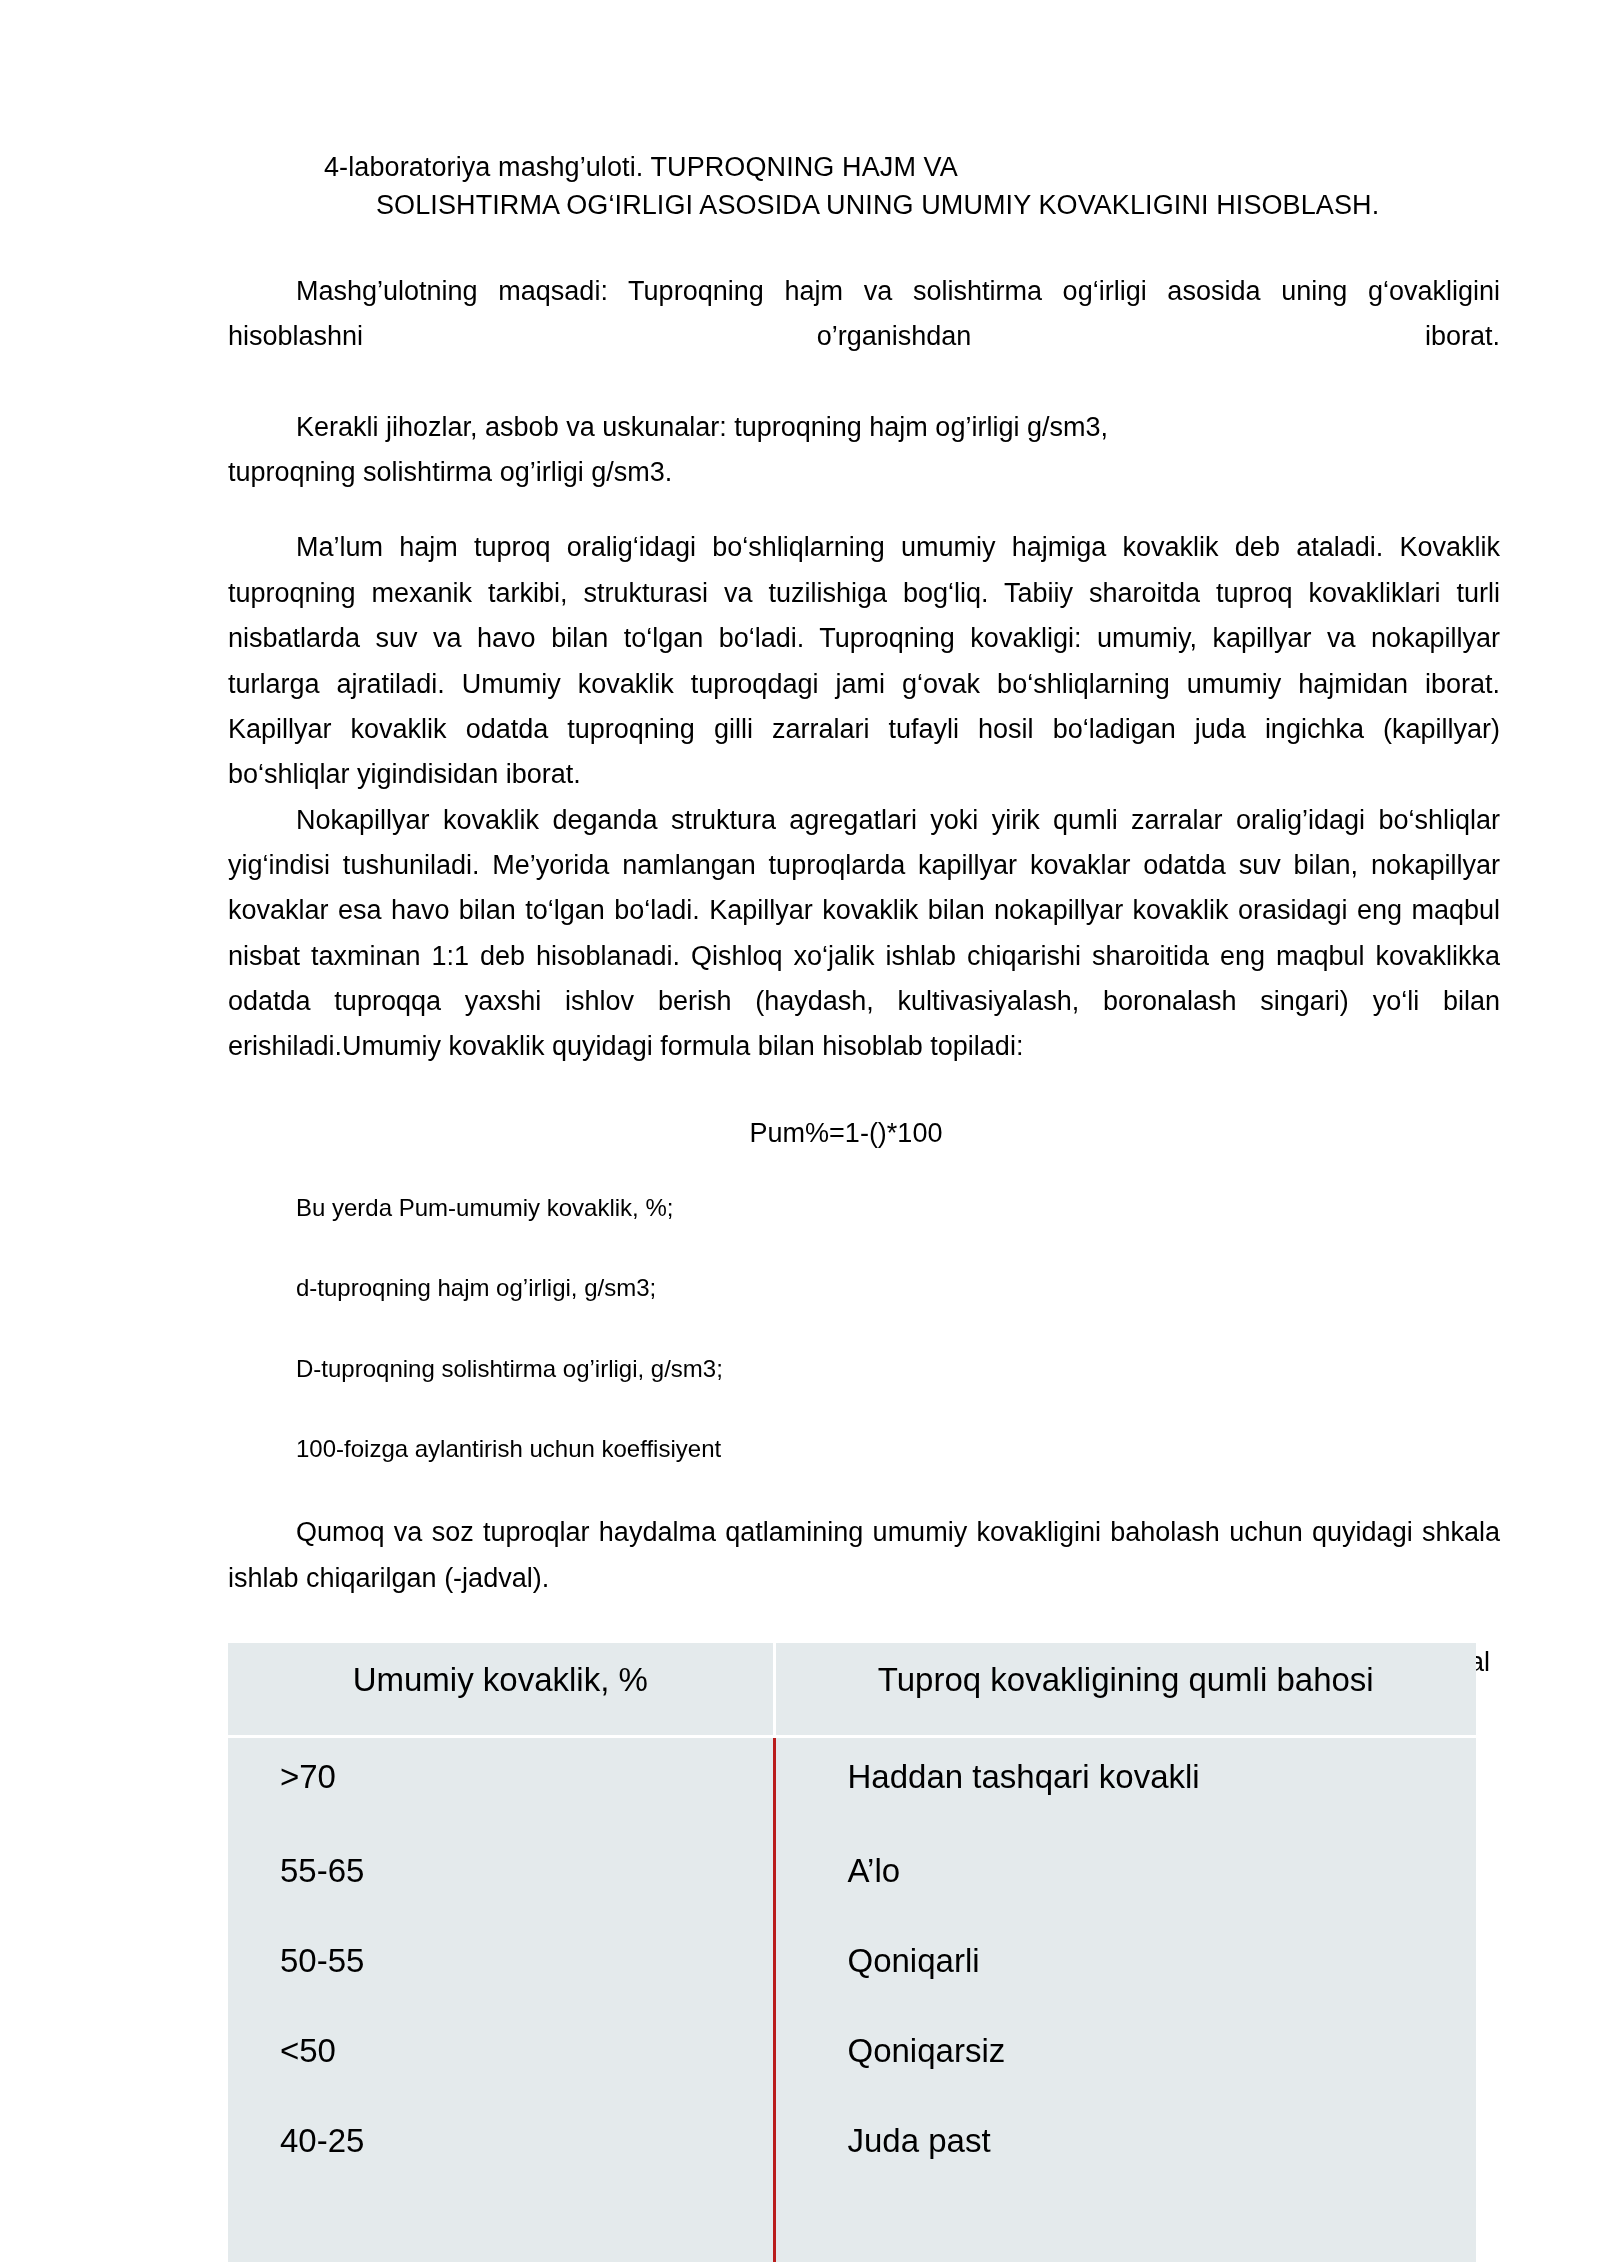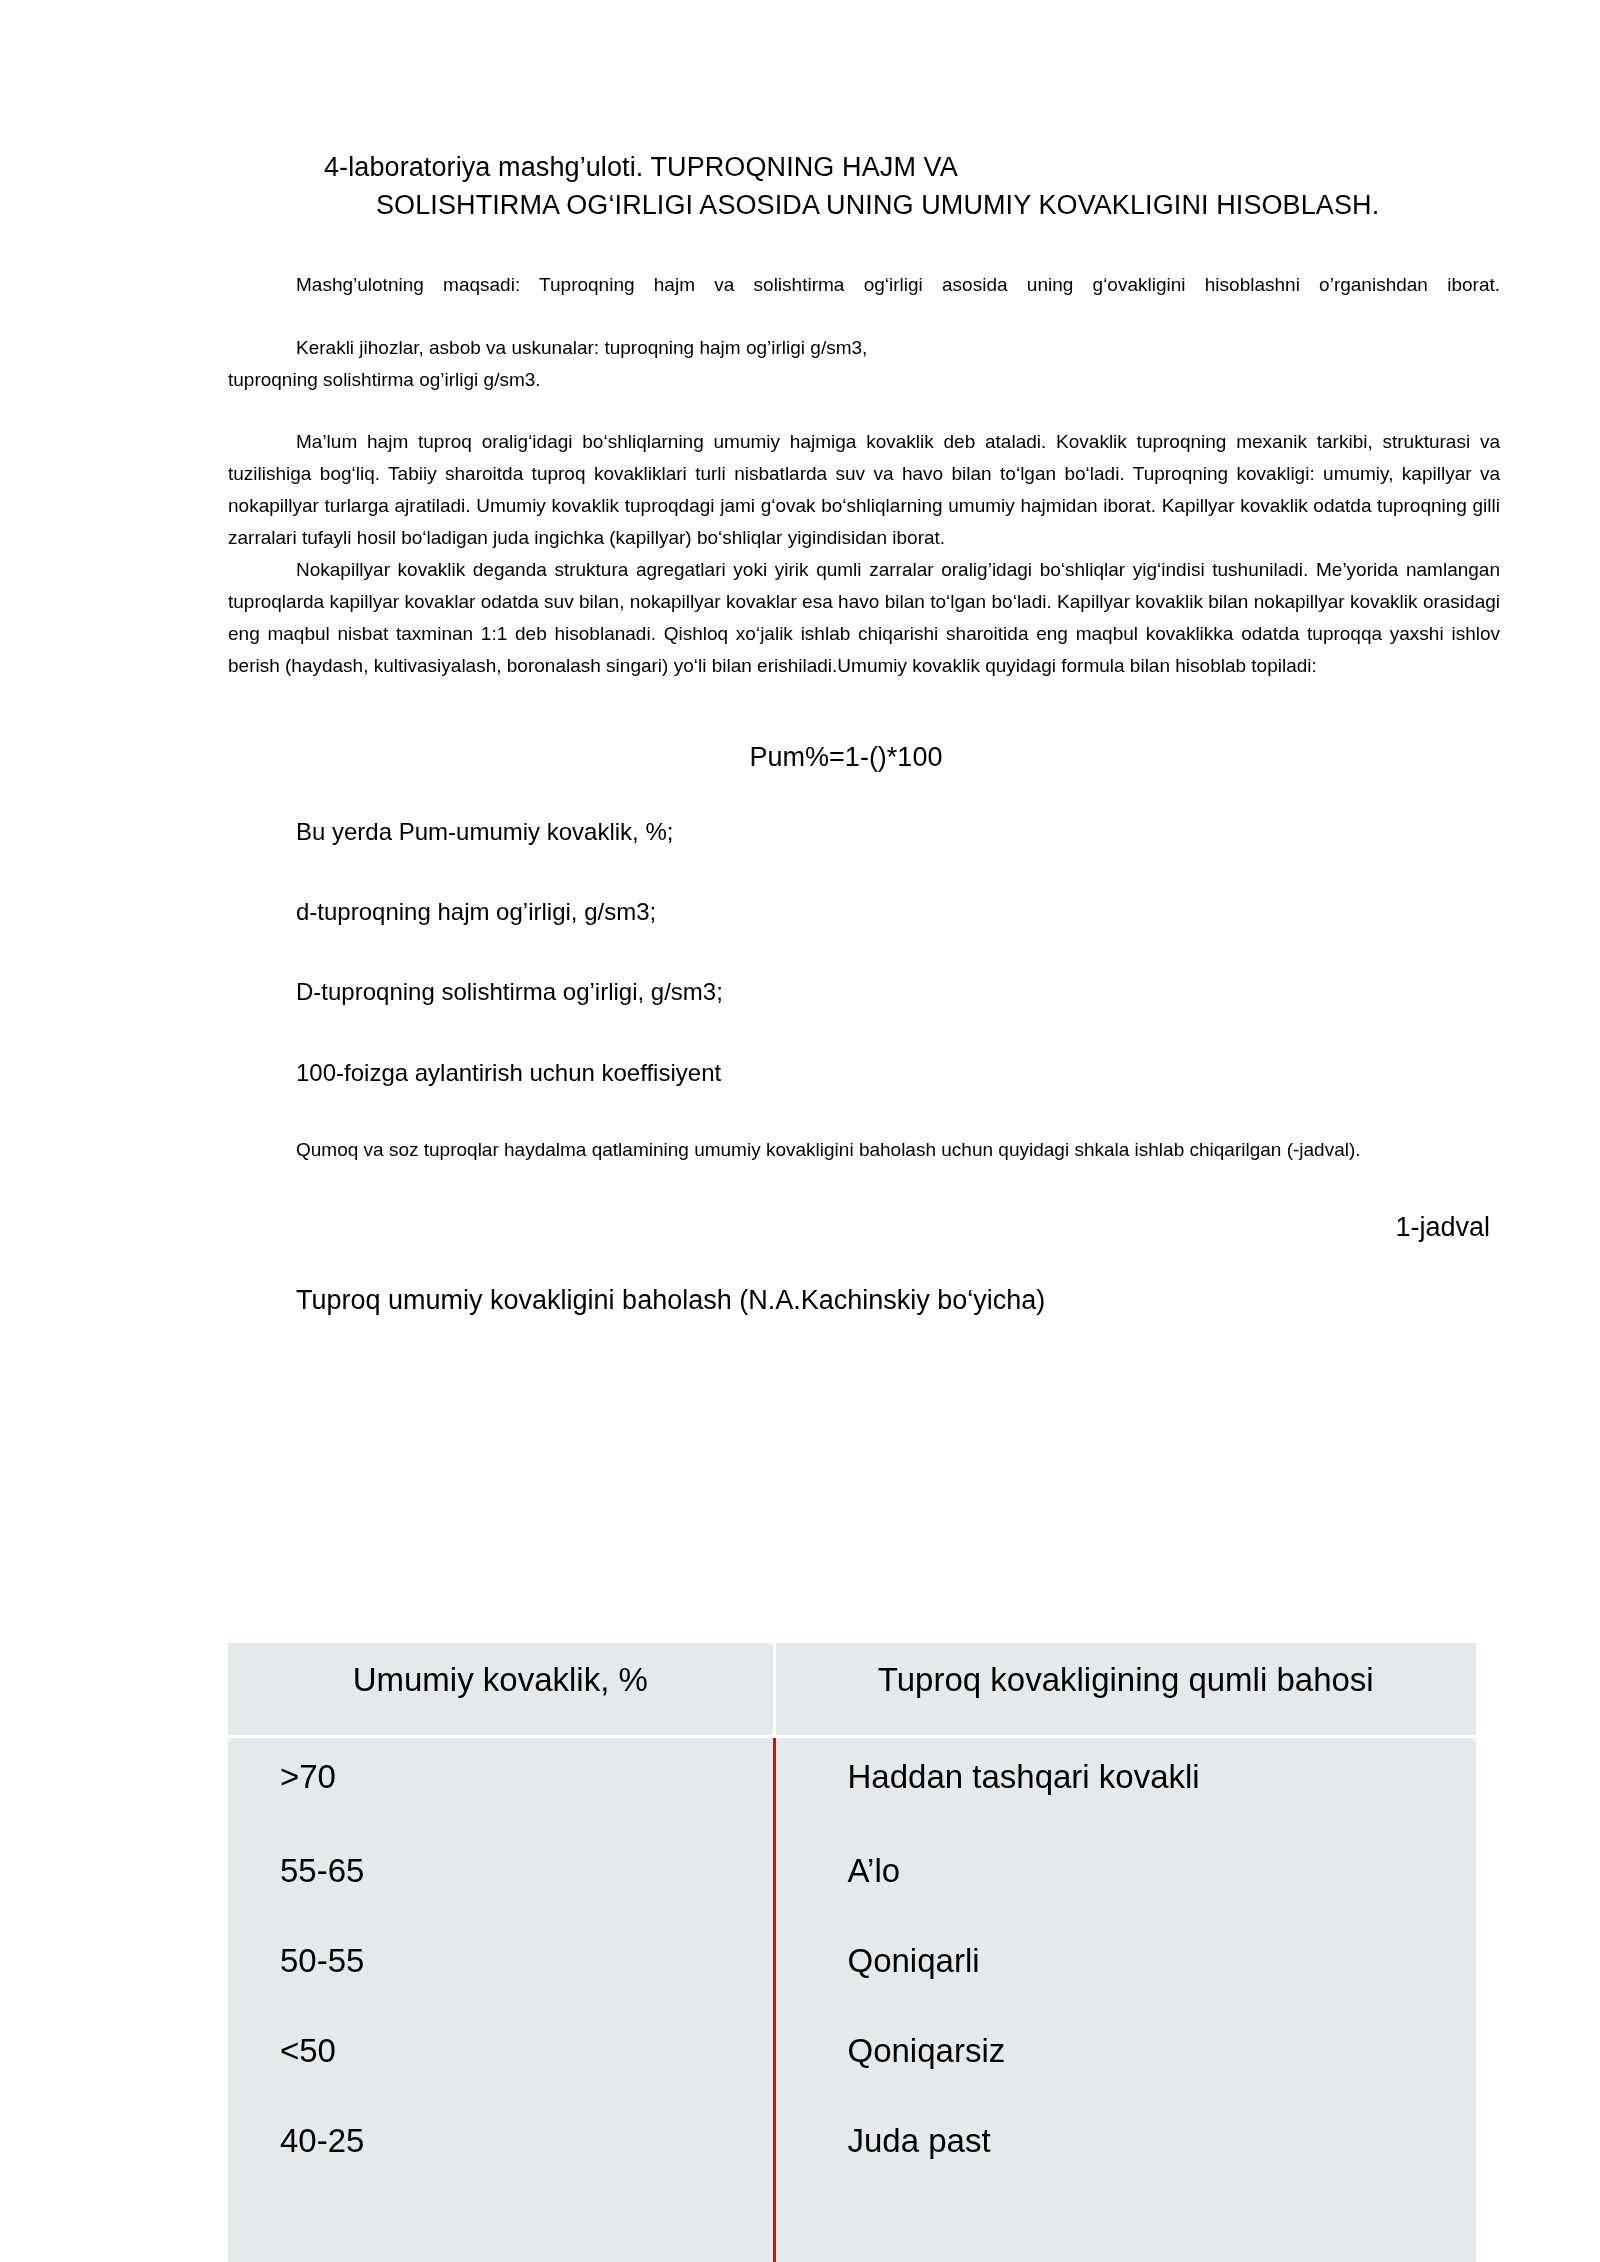--- a/index.html
+++ b/index.html
@@ -42,21 +42,21 @@
     padding-left: 96px;
     white-space: nowrap;
   }
   .title-line-2 {
     padding-left: 148px;
     white-space: nowrap;
   }
 
   
   .para {
-    font-size: 19px;
+    font-size: 27px;
     line-height: 1.68;
     text-align: justify;
     text-justify: inter-word;
     margin: 0;
   }
   .para.indent {
     text-indent: 68px;
   }
   .para.noindent {
     text-indent: 0;
@@ -71,21 +71,21 @@
   .justify-hard::after {
     content: "";
     display: inline-block;
     width: 100%;
   }
 
   
   .formula {
     font-size: 27px;
     text-align: center;
-    margin-top: 60px;
+    margin-top: 48px;
     margin-bottom: 40px;
     padding-right: 36px;
   }
 
   
   .defs {
     font-size: 24px;
     line-height: 1.6;
   }
   .def-line {

